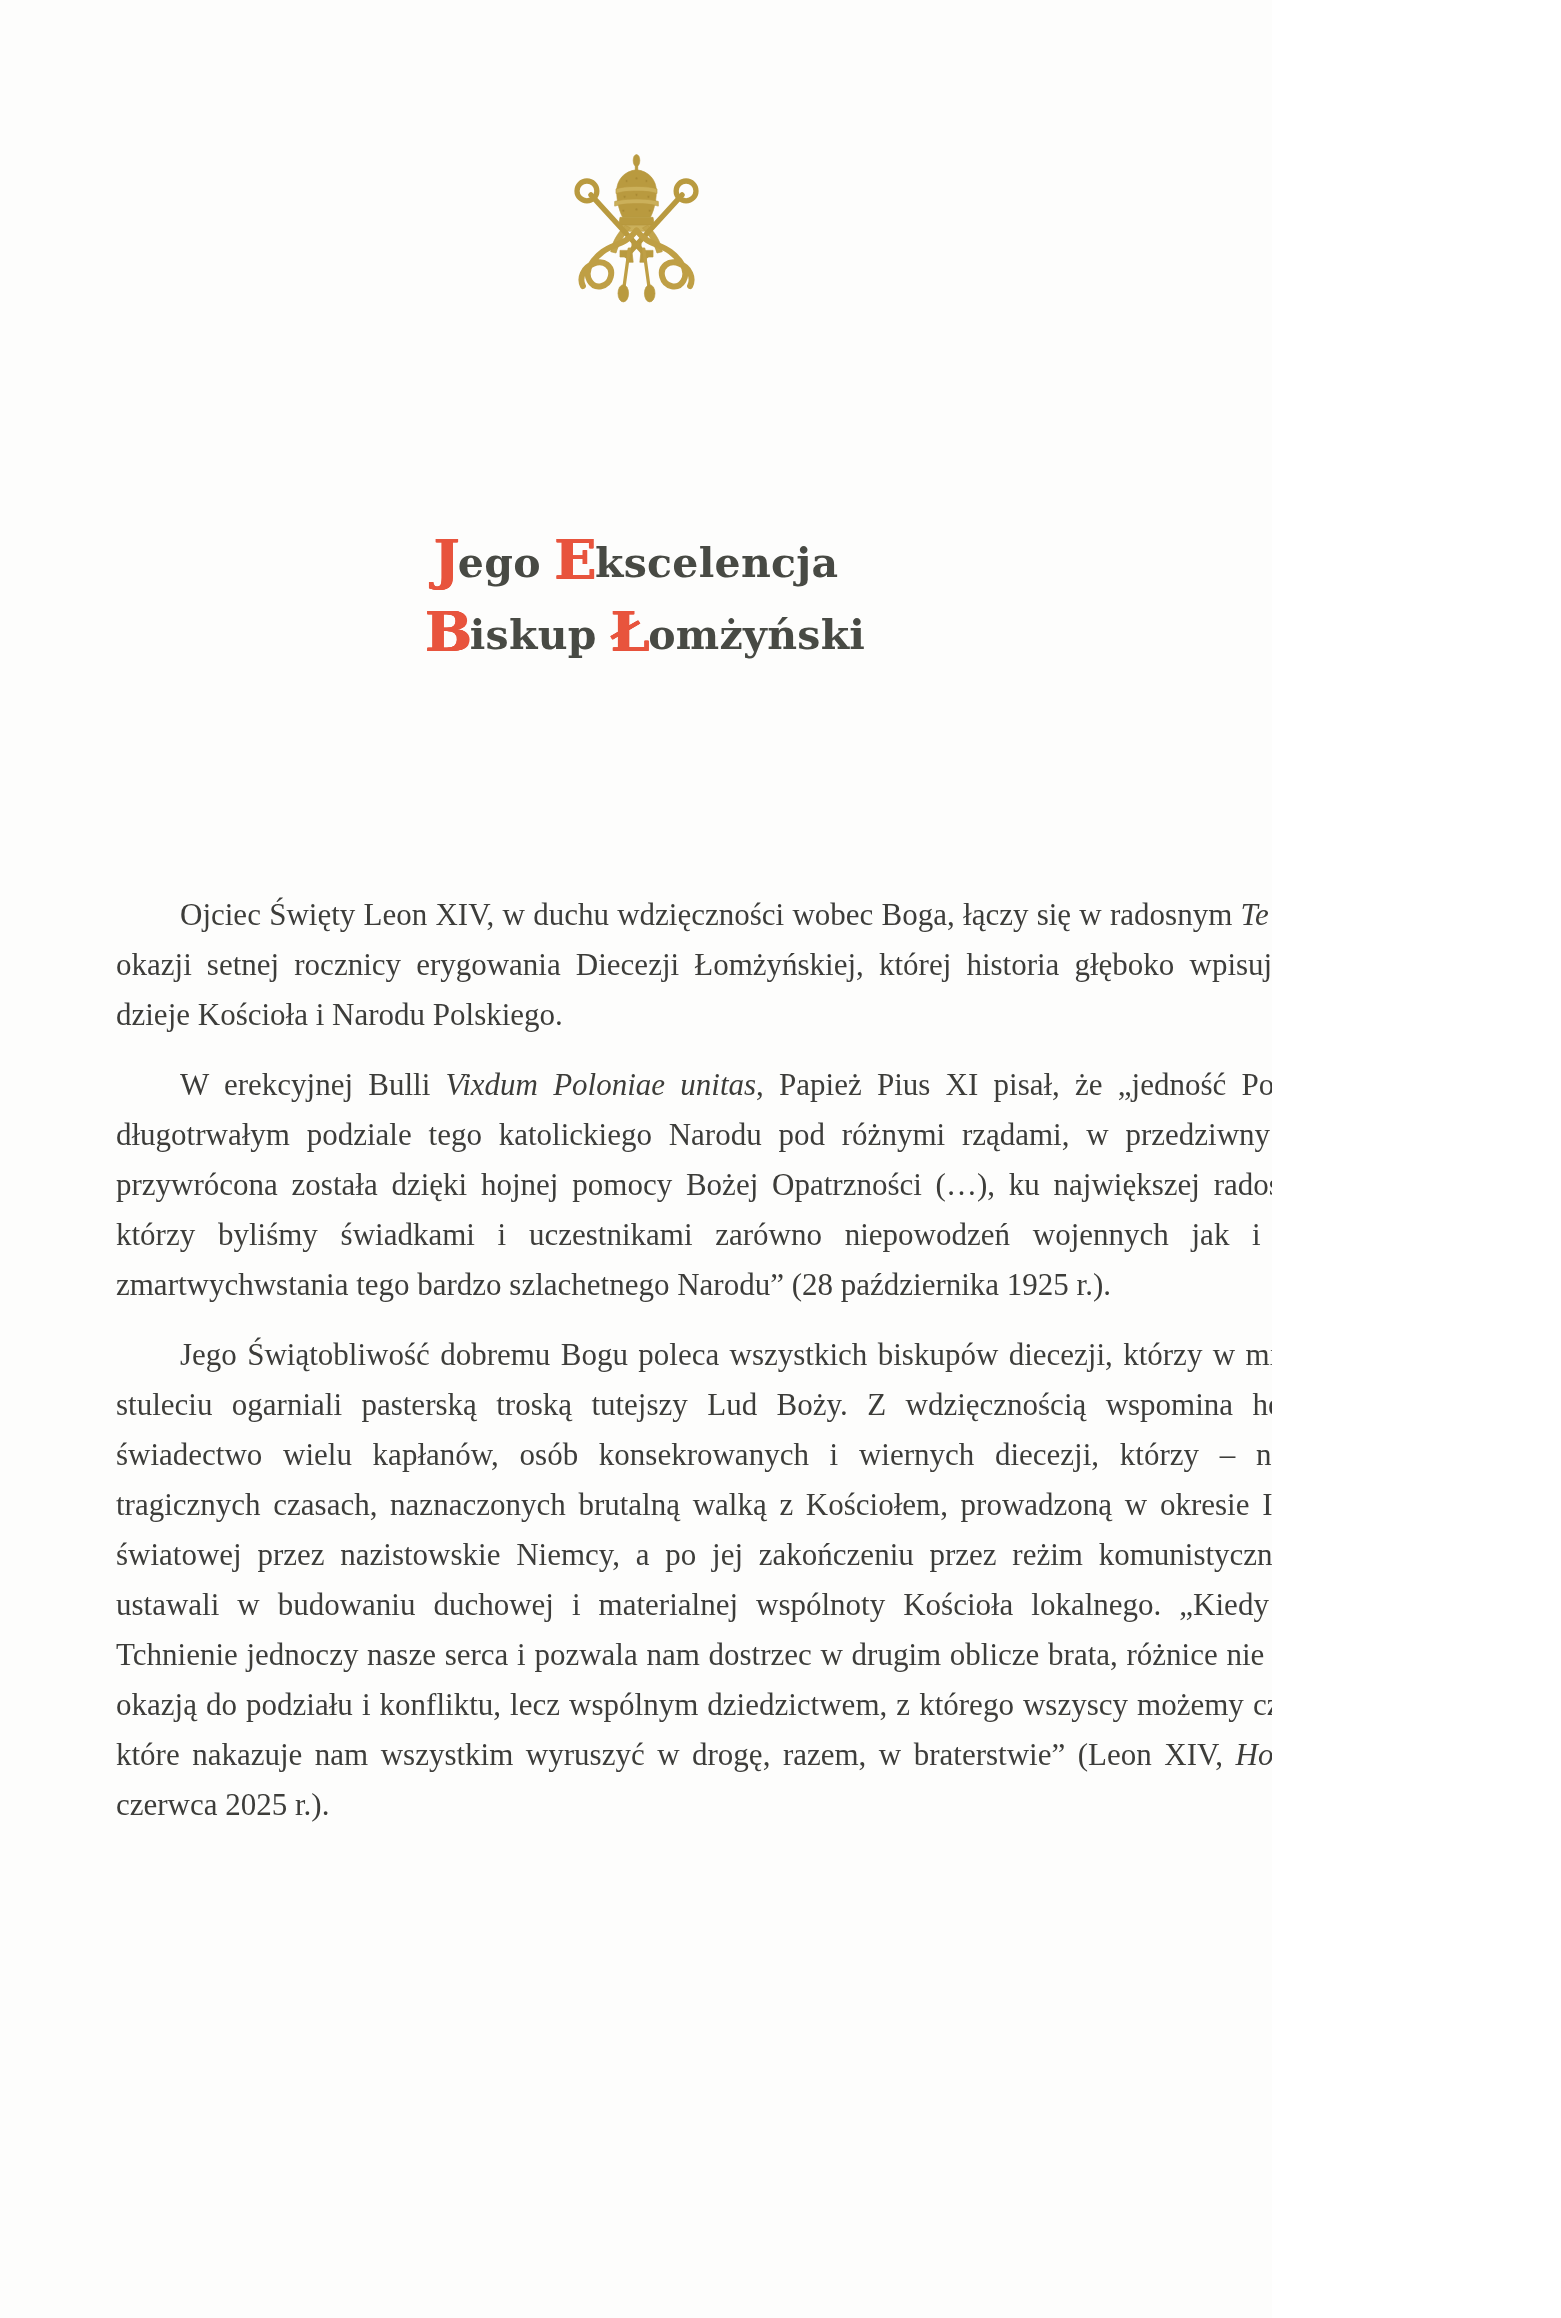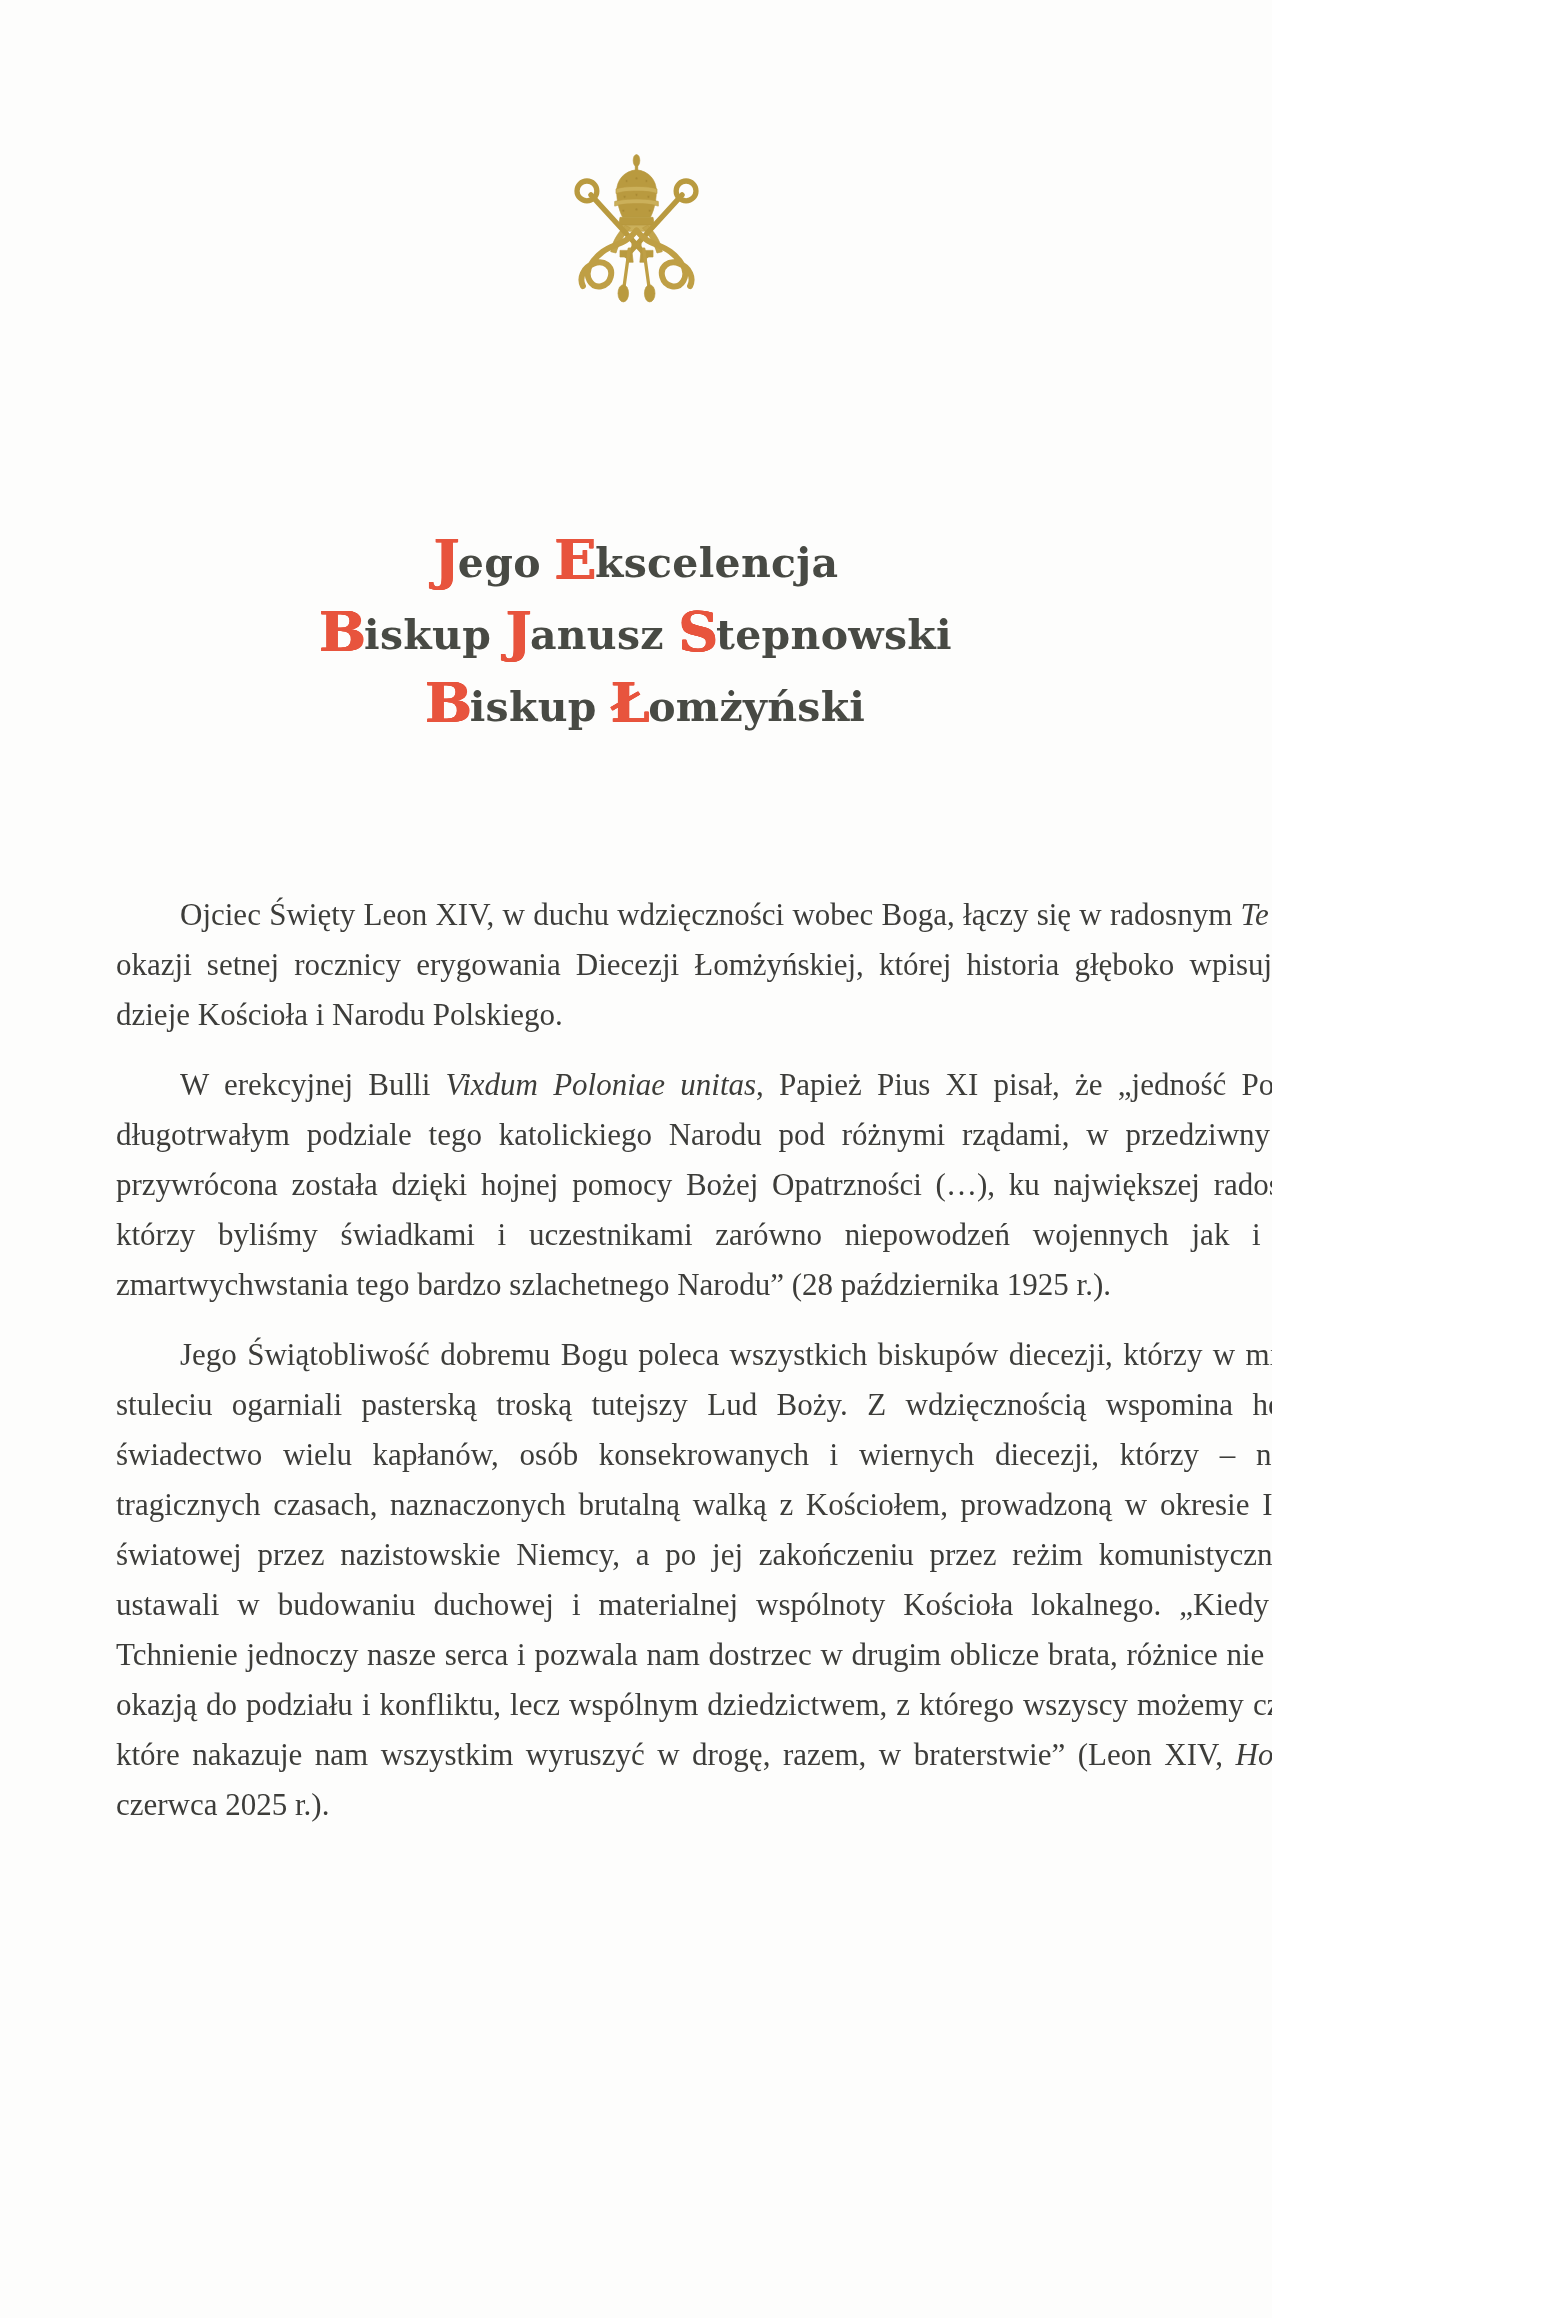--- a/index.html
+++ b/index.html
@@ -157,21 +157,20 @@
 
         <ellipse cx="123" cy="215" rx="8" ry="13"></ellipse>
         <ellipse cx="163" cy="215" rx="8" ry="13"></ellipse>
       </g>
     </svg>
   </div>
 
   <div class="heading-block">
     <span class="heading-line l1"><span class="ini">J</span><span>ego </span><span class="ini">E</span><span>kscelencja</span></span>
 
-    <span class="heading-line l2"><span class="ini">B</span><span>iskup </span><span class="ini">J</span><span>anusz </span><span class="ini">S</span><span>tepnowski</span></span>
 
     <span class="heading-line l3"><span class="ini">B</span><span>iskup </span><span class="ini">Ł</span><span>omżyński</span></span>
   </div>
 
   <div class="body-block">
 
     <p class="para"><span>Ojciec Święty Leon XIV, w duchu wdzięczności wobec Boga, łączy się w radosnym </span><i class="it">Te Deum</i><span> z okazji setnej rocznicy erygowania Diecezji Łomżyńskiej, której historia głęboko wpisuje się w dzieje Kościoła i Narodu Polskiego.</span></p>
 
     <p class="para"><span>W erekcyjnej Bulli </span><i class="it">Vixdum Poloniae unitas</i><span>, Papież Pius XI pisał, że „jedność Polski, po długotrwałym podziale tego katolickiego Narodu pod różnymi rządami, w przedziwny sposób przywrócona została dzięki hojnej pomocy Bożej Opatrzności (…), ku największej radości Nas, którzy byliśmy świadkami i uczestnikami zarówno niepowodzeń wojennych jak i radości zmartwychwstania tego bardzo szlachetnego Narodu” (28 października 1925 r.).</span></p>
 

